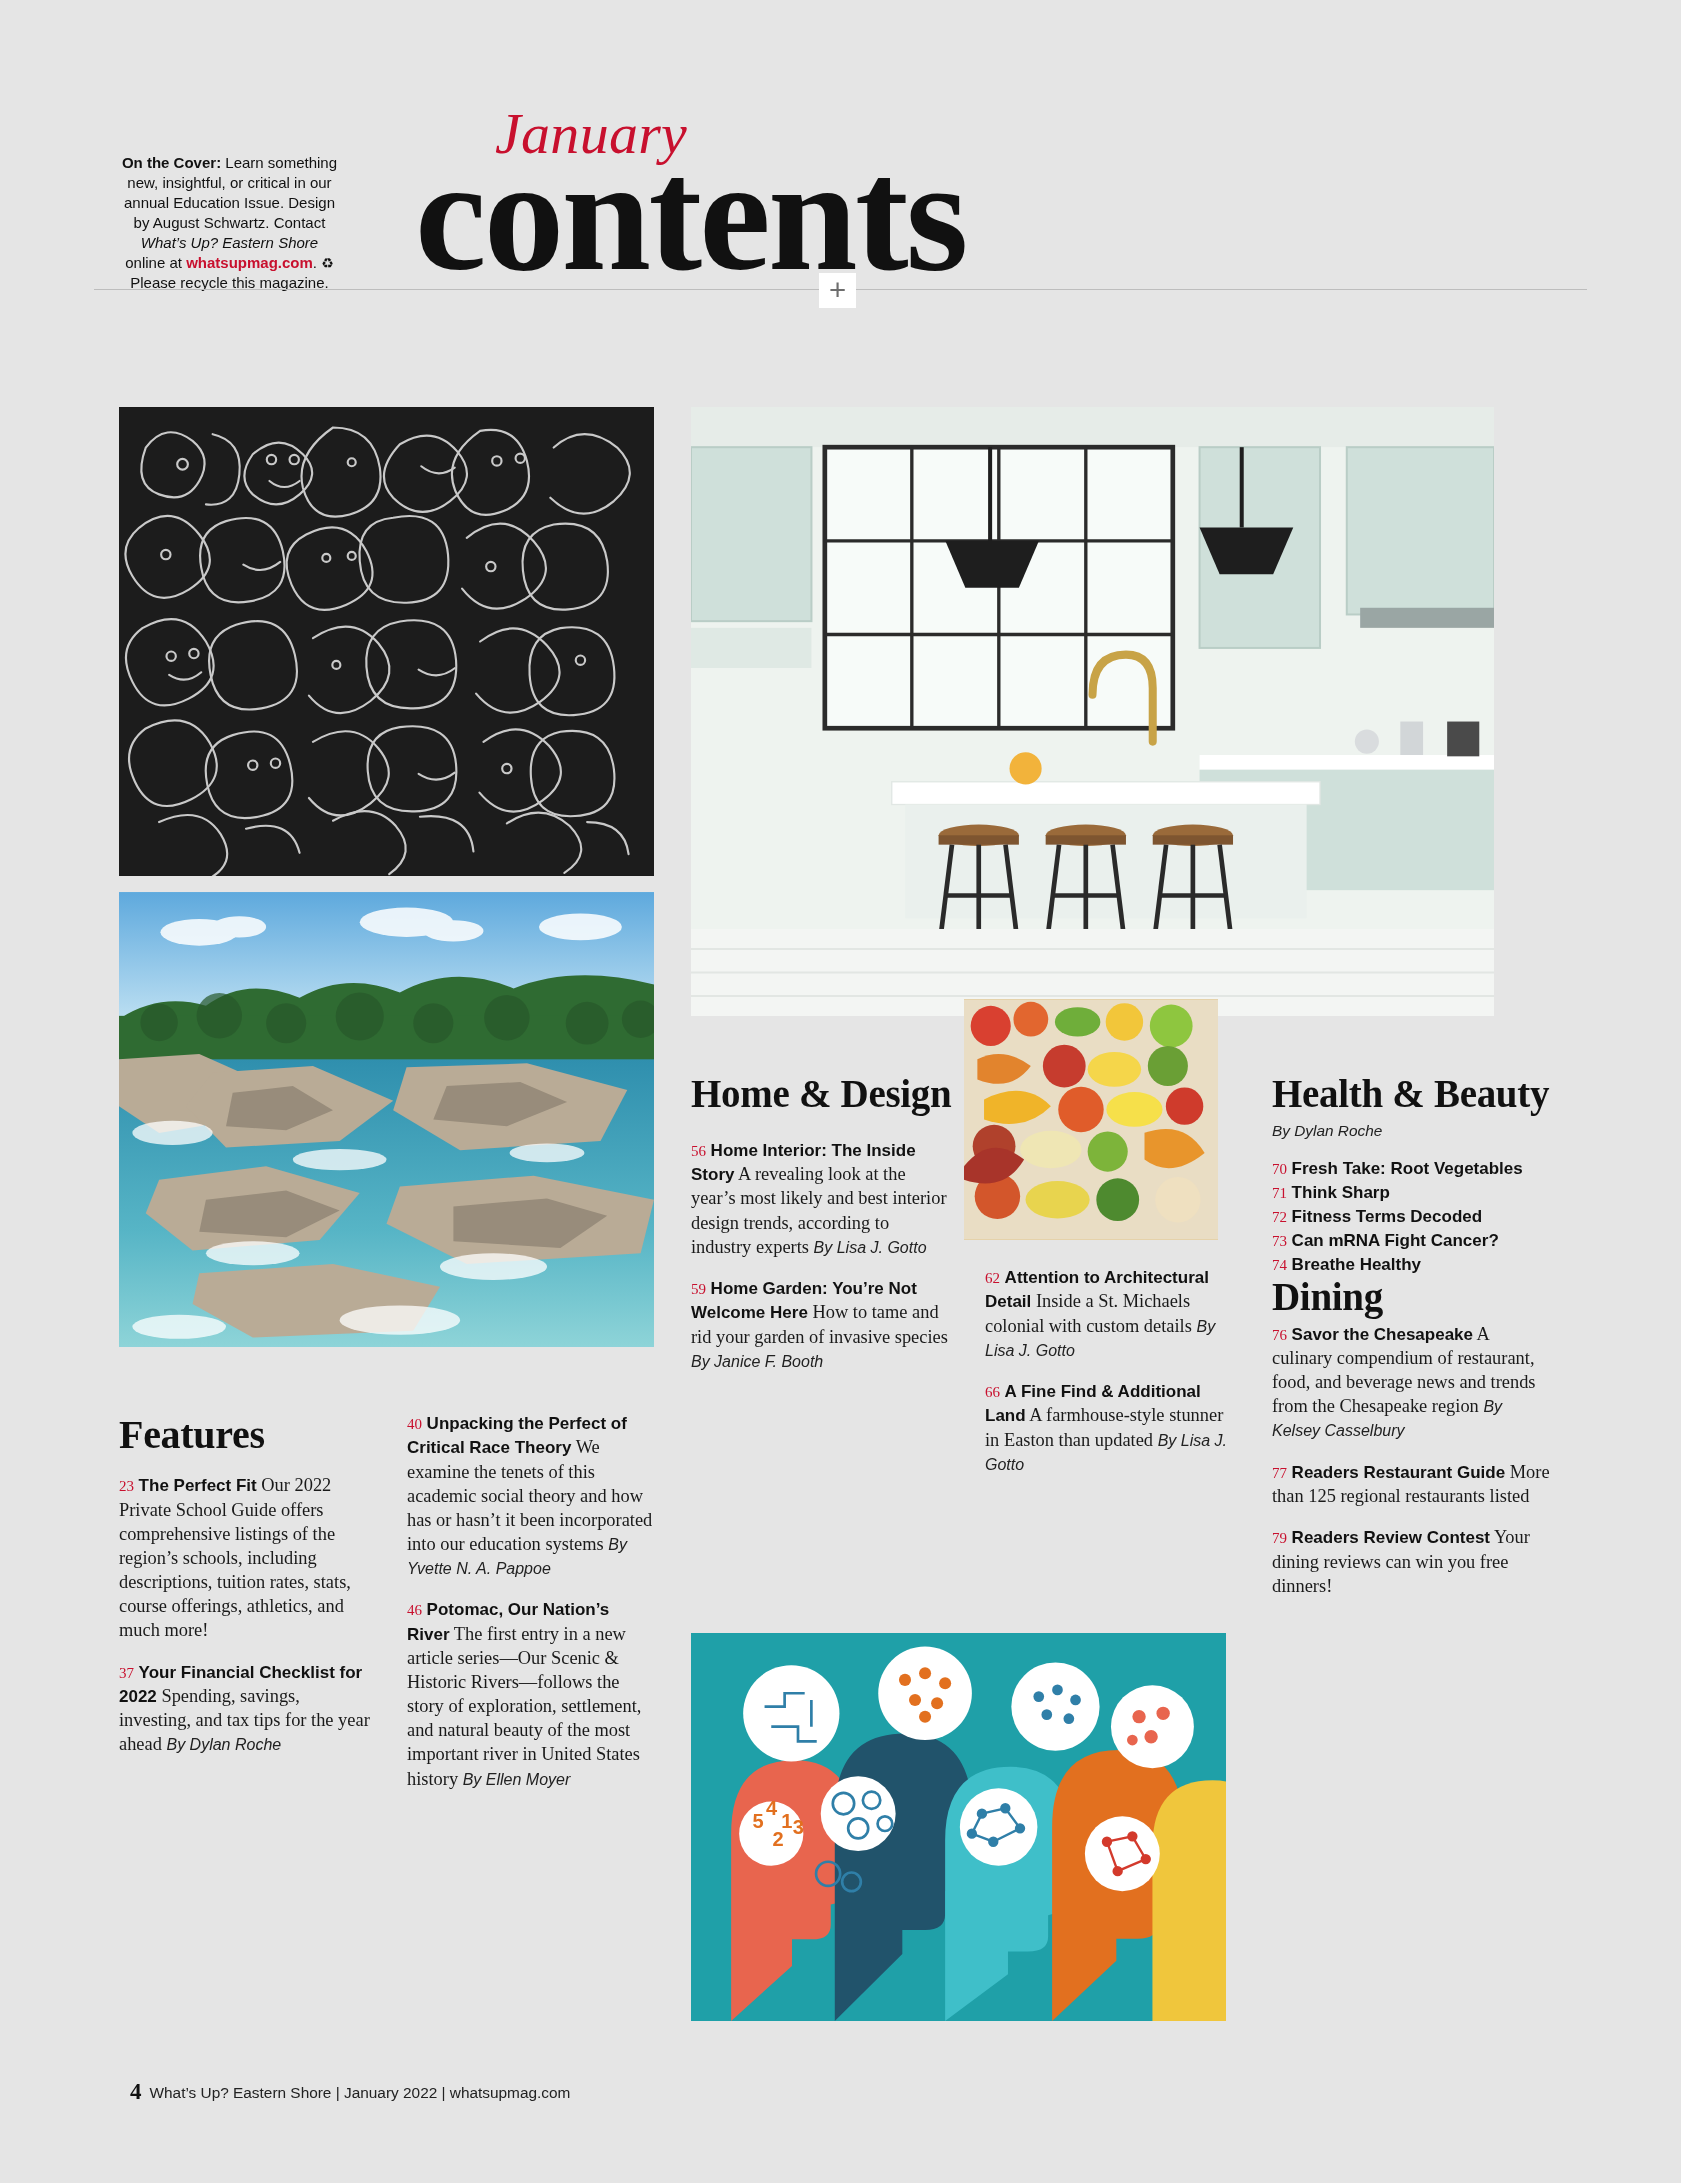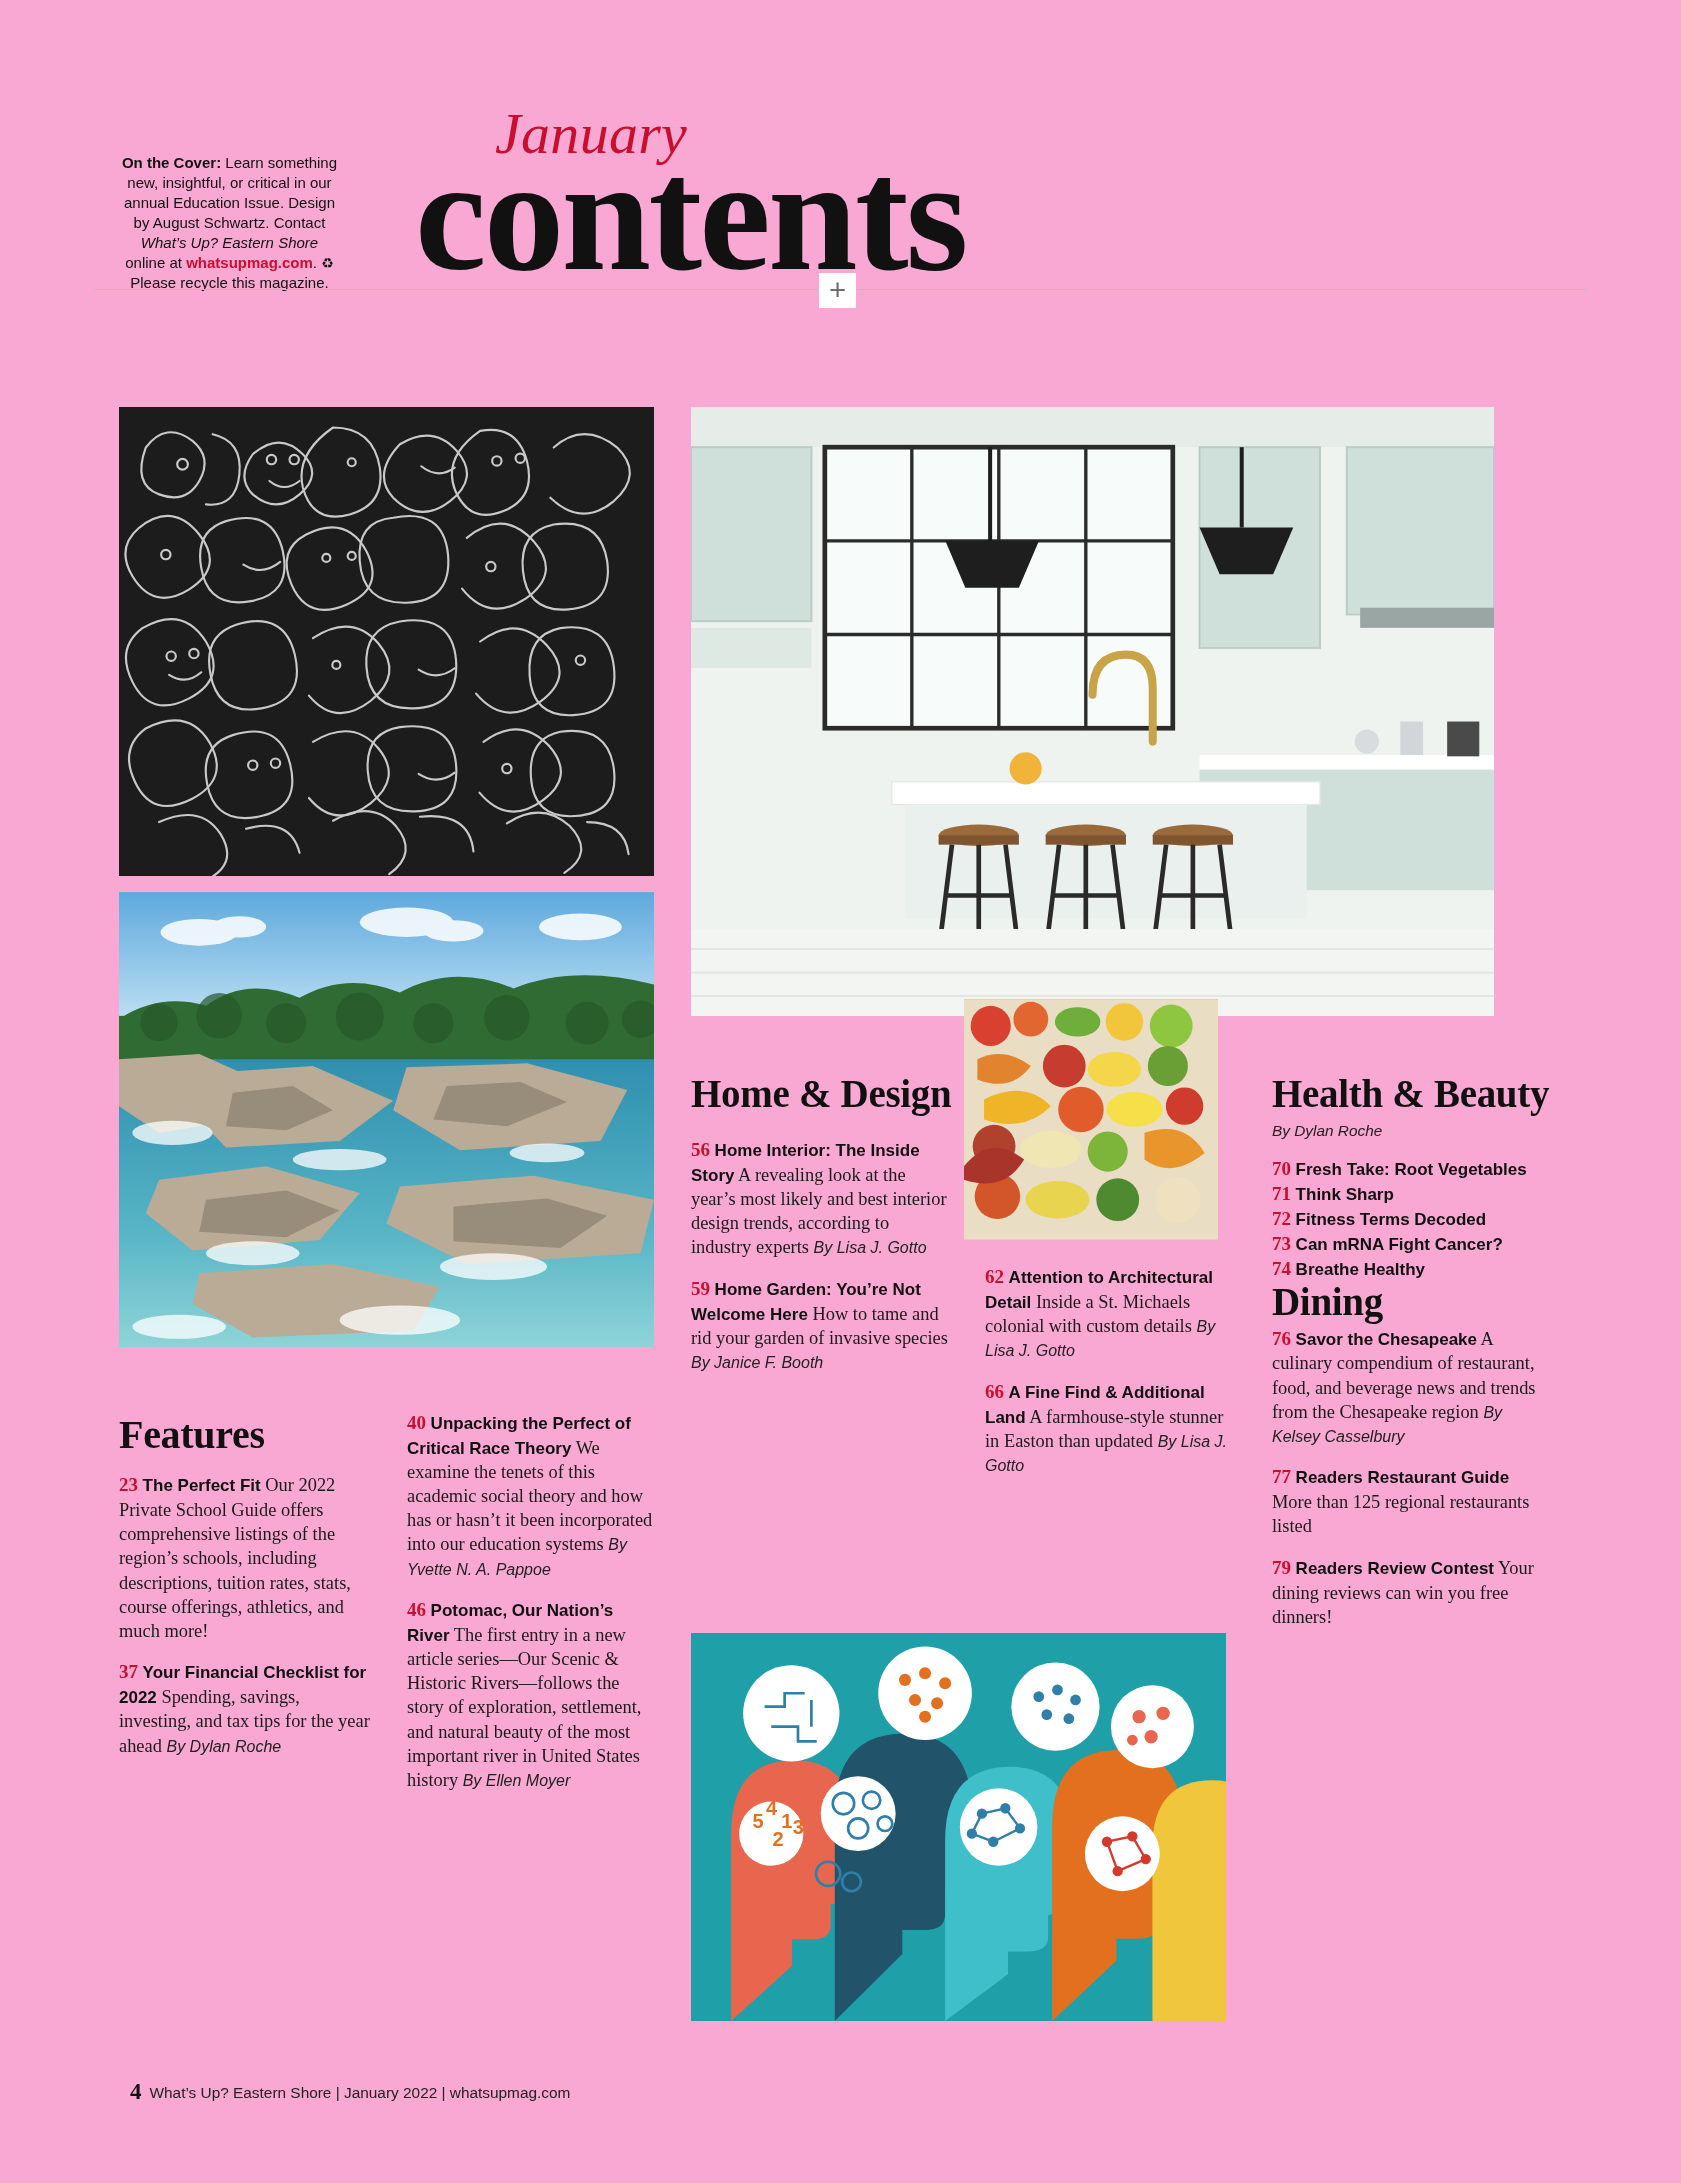--- a/index.html
+++ b/index.html
@@ -13,21 +13,21 @@
     position: relative;
     font-family: "Liberation Sans", sans-serif;
     color: #1a1a1a;
     overflow: hidden;
   }
   .page {
     position: absolute;
     left: 0; top: 0;
     width: 1681px;
     height: 2183px;
-    background: #f9a8d4;
+    background: #e5e5e5;
   }
 
   
   .cover-note {
     position: absolute;
     left: 119px;
     top: 153px;
     width: 221px;
     font-family: "Liberation Sans", sans-serif;
     font-size: 15px;
@@ -151,23 +151,23 @@
   }
   .entry {
     font-family: "Liberation Serif", serif;
     font-size: 18.4px;
     line-height: 1.31;
     color: #1a1a1a;
     margin-bottom: 17.4px;
   }
   .entry .num {
     font-family: "Liberation Serif", serif;
-    font-weight: 700;
+    font-weight: 400;
     color: #c8102e;
-    font-size: 19px;
+    font-size: 15px;
   }
   .entry .title {
     font-family: "Liberation Sans", sans-serif;
     font-weight: 700;
     font-size: 17px;
     color: #111;
   }
   .entry .ital {
     font-family: "Liberation Sans", sans-serif;
     font-style: italic;

